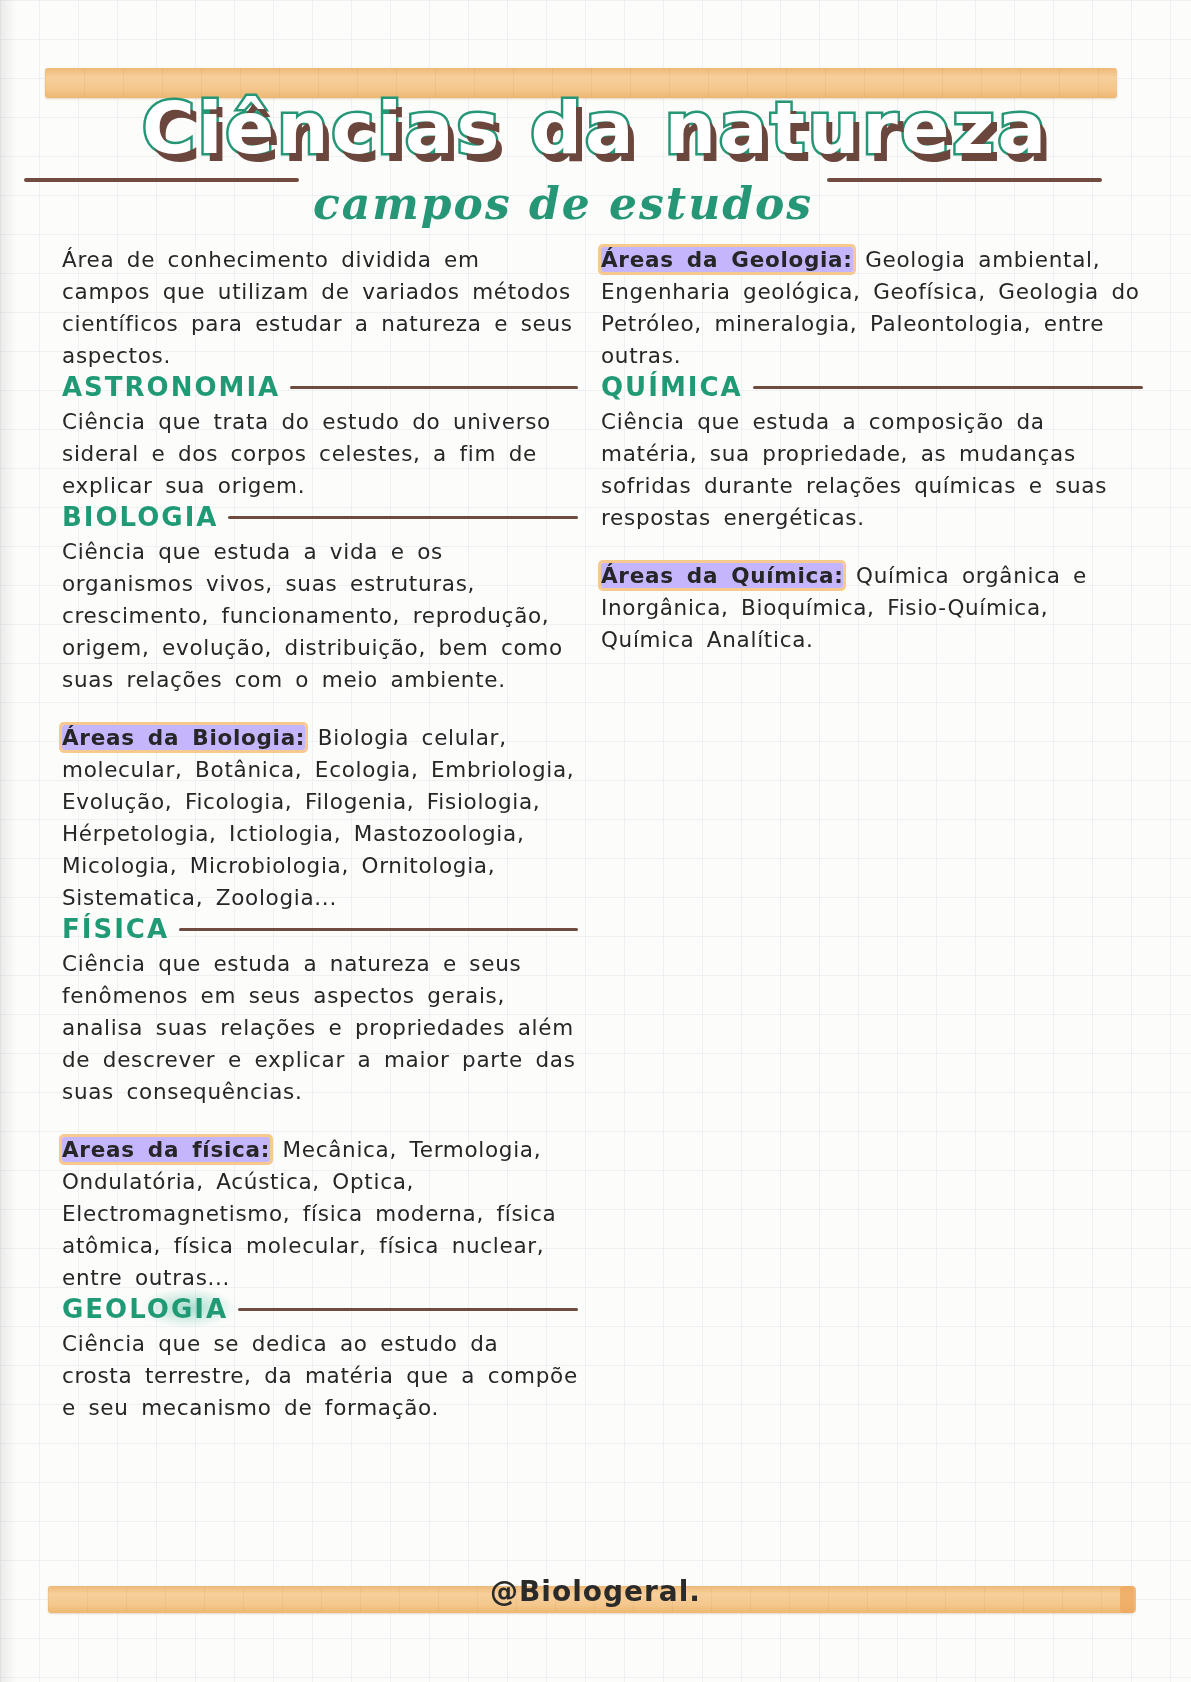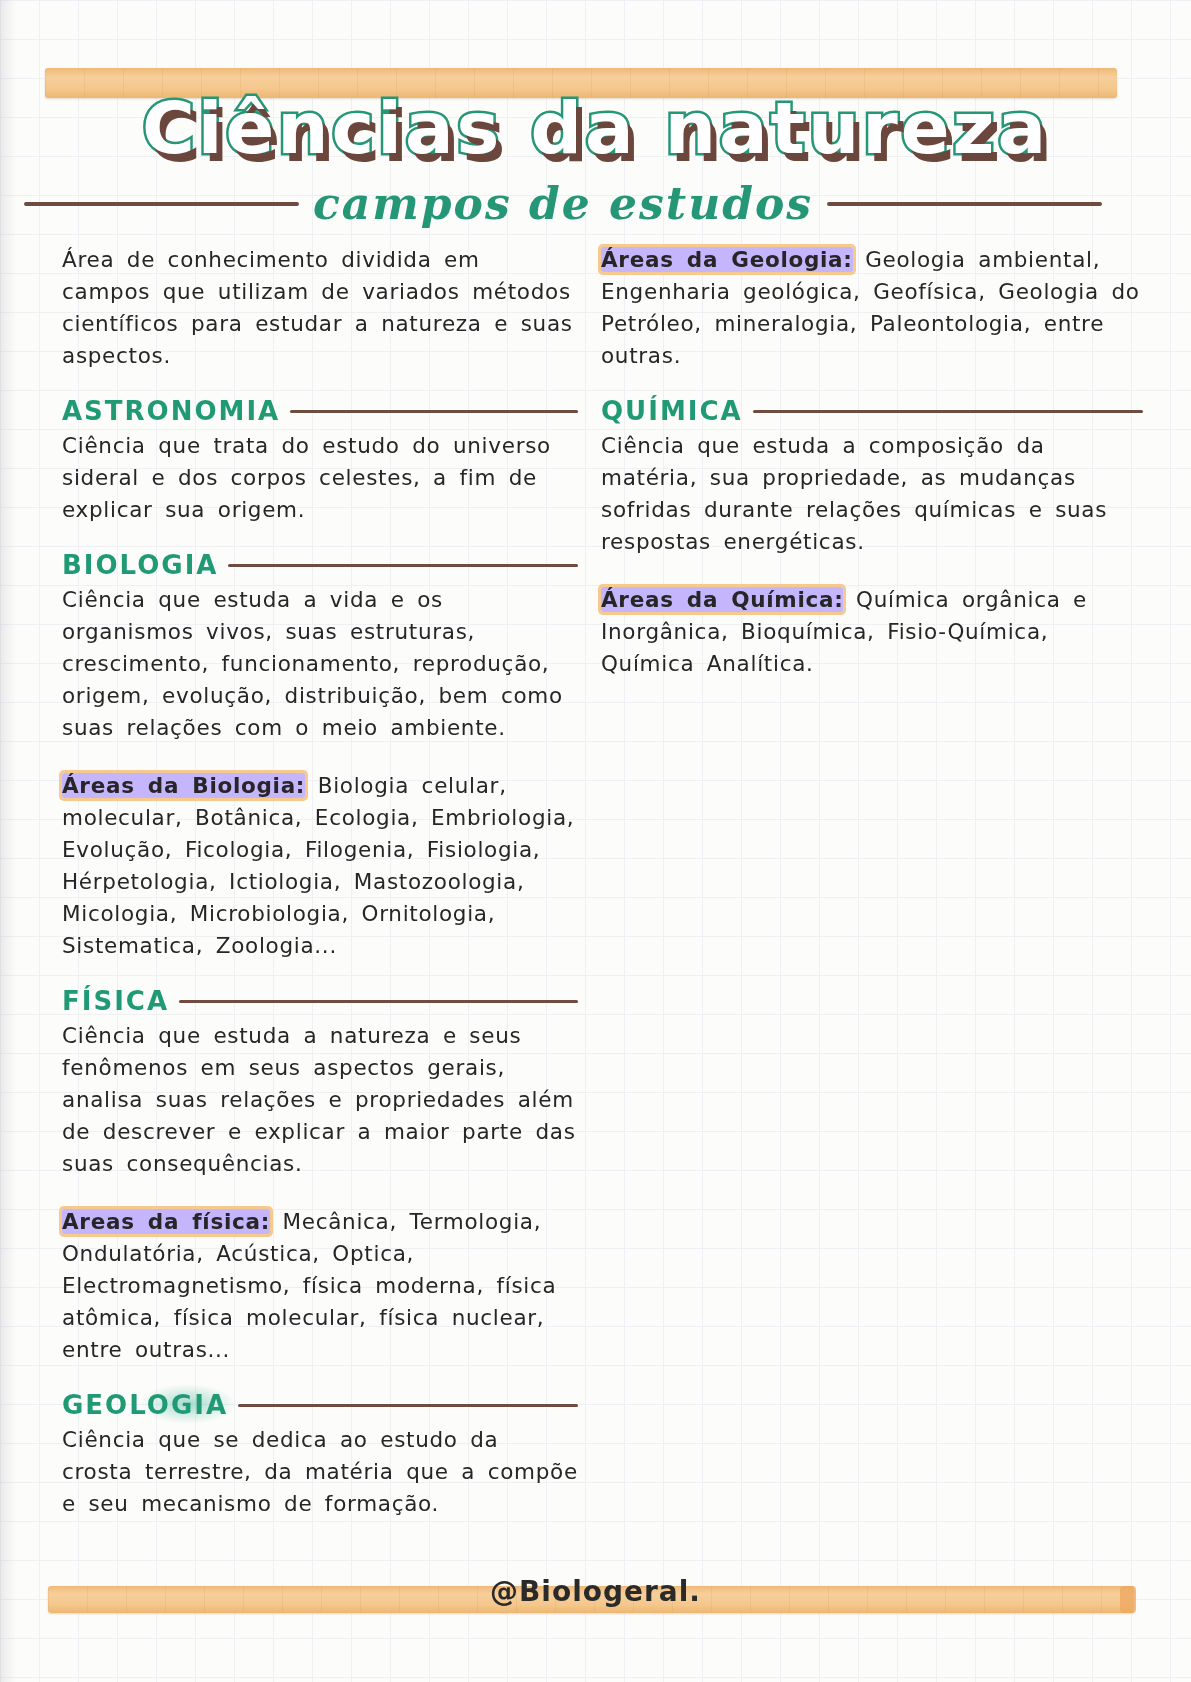--- a/index.html
+++ b/index.html
@@ -56,21 +56,21 @@
     font-size: 72px;
     letter-spacing: 3px;
     white-space: nowrap;
     color: #ffffff;
     -webkit-text-stroke: 5px #259676;
     paint-order: stroke fill;
     text-shadow: 6px 8px 0 #6b463c;
   }
   .subtitle-row {
     position: absolute; left: 0; top: 178px; width: 1126px;
-    display: flex; align-items: center; justify-content: center; gap: 14px;
+    display: flex; justify-content: center; gap: 14px;
     padding: 0 24px;
   }
   .subtitle-rule {
     flex: 1; height: 4px; max-width: 310px;
     background: #6f4b40; border-radius: 3px;
   }
   .subtitle {
     font-family: "DejaVu Serif", serif;
     font-style: italic;
     font-weight: bold;
@@ -86,21 +86,21 @@
   .col-right { left: 601px; width: 542px; }
 
   p.hand, .areas {
     font-size: 21.5px;
     line-height: 32px;
     letter-spacing: 0.7px;
     word-spacing: 5px;
     color: #262626;
   }
 
-  .section { margin-top: 24px; }
+  .section { }
 
   .sec-head { display: flex; align-items: center; gap: 10px; margin-bottom: 4px; }
   .sec-title {
     font-weight: bold;
     font-size: 26px;
     letter-spacing: 2px;
     color: #1f9a74;
     white-space: nowrap;
     position: relative;
   }
@@ -145,21 +145,21 @@
 </div>
 
 <div class="subtitle-row">
   <div class="subtitle-rule"></div>
   <span class="subtitle">campos de estudos</span>
   <div class="subtitle-rule"></div>
 </div>
 
 <div class="col col-left">
 
-  <p class="hand">Área de conhecimento dividida em campos que utilizam de variados métodos científicos para estudar a natureza e suas aspectos.</p>
+  <p class="hand">Área de conhecimento dividida em campos que utilizam de variados métodos científicos para estudar a natureza e seus aspectos.</p>
 
   <div class="section">
     <div class="sec-head">
       <span class="sec-title">ASTRONOMIA</span>
       <div class="sec-rule"></div>
     </div>
     <p class="hand">Ciência que trata do estudo do universo sideral e dos corpos celestes, a fim de explicar sua origem.</p>
   </div>
 
   <div class="section">

